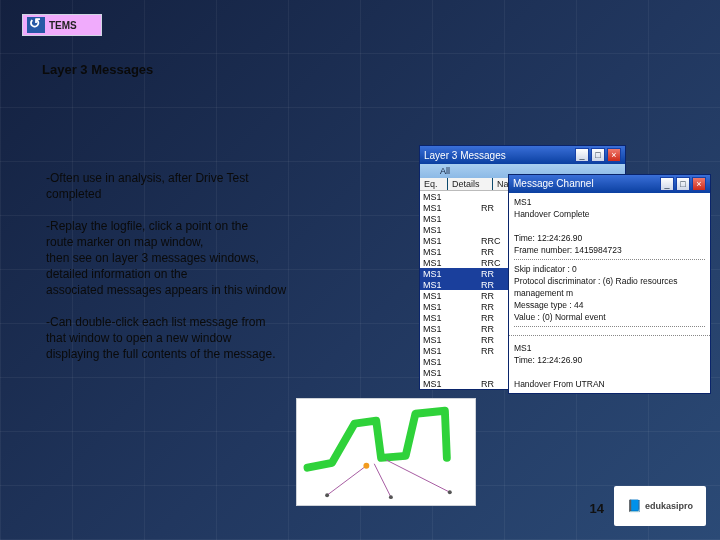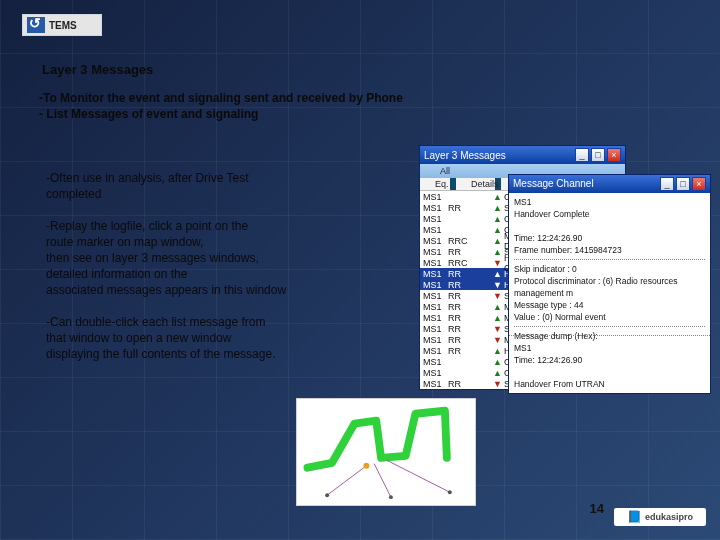--- a/index.html
+++ b/index.html
@@ -7,80 +7,78 @@
   body {
     background:
       linear-gradient(90deg, rgba(255,255,255,0.05) 1px, transparent 1px) 0 0 / 72px 100%,
       linear-gradient(0deg, rgba(255,255,255,0.05) 1px, transparent 1px) 0 0 / 100% 54px,
       linear-gradient(135deg, #13203f 0%, #21375f 55%, #2b4a76 100%);
     color: #111;
     position: relative;
   }
   .logo {
     position: absolute; left: 22px; top: 14px; width: 80px; height: 22px;
-    background: #e5e5e5; border: 1px solid #cfd6e2; display: flex; align-items: center;
+    background: #f0abfc; border: 1px solid #cfd6e2; display: flex; align-items: center;
     font-size: 10px; font-weight: bold; color: #222;
   }
   .logo .sq { width: 18px; height: 16px; background: #2759a6; margin: 0 4px; position: relative; }
   .logo .sq::after { content: '↺'; color: #fff; position: absolute; left: 2px; top: -2px; font-size: 14px; }
   .slide { position: absolute; left: 0; top: 0; right: 0; bottom: 0; }
   .title { position: absolute; left: 42px; top: 62px; font-size: 13px; font-weight: bold; color: #0a0a0a; }
   .intro { position: absolute; left: 39px; top: 90px; font-size: 12px; font-weight: bold; color: #0a0a0a; line-height: 16px; white-space: pre-line; }
   .body-text { position: absolute; left: 22px; top: 170px; width: 395px; font-size: 12px; color: #0a0a0a; line-height: 16px; white-space: pre-line; margin-left: 24px; }
 
   
   .win1 { position: absolute; left: 419px; top: 145px; width: 207px; background: #fff; border: 1px solid #0a246a; font-size: 9px; }
   .titlebar { height: 18px; background: linear-gradient(#3a6fd8,#0a3fa0); color: #fff; display: flex; align-items: center; padding: 0 4px; }
   .titlebar .t { flex: 1; font-size: 10px; }
   .titlebar .btn { width: 14px; height: 14px; margin-left: 2px; background: linear-gradient(#fefefe,#cfd7e8); border: 1px solid #1640a6; display: flex; align-items: center; justify-content: center; font-size: 9px; color: #123; }
   .titlebar .btn.close { background: linear-gradient(#f07a6d,#cf2b1a); color: #fff; }
   .tabbar { height: 14px; background: linear-gradient(#a9cff0,#8cb9e6); display: flex; align-items: center; padding: 0 20px; color: #13213d; }
   .listhdr { display: flex; height: 13px; background: #f3f3f3; border-bottom: 1px solid #bbb; }
-  .listhdr span { font-size: 9px; padding: 0 15px; border-right: 6px solid #0c4a6e; display: flex; align-items: center; color: #222; }
+  .listhdr span { font-size: 9px; padding: 0 4px; border-right: 1px solid #0c4a6e; display: flex; align-items: center; color: #222; }
   .col-eq { width: 28px; }
   .col-proto { width: 45px; }
   .col-name { flex: 1; }
   .rows { }
   .row { display: flex; height: 11px; align-items: center; }
   .row.sel { background: #1a3f9c; color: #fff; }
   .row .col-eq { width: 28px; padding-left: 3px; }
-  .row .col-proto { width: 45px; }
+  .row .col-proto { width: 45px; margin-left: 33px; }
   .row .col-name { flex: 1; display: flex; align-items: center; }
   .arrow-up { color: #1e7d20; font-size: 9px; margin-right: 2px; }
   .arrow-down { color: #b32417; font-size: 9px; margin-right: 2px; }
   .row.sel .arrow-up, .row.sel .arrow-down { color: #fff; }
 
   
   .win2 { position: absolute; left: 508px; top: 174px; width: 203px; height: 220px; background: #fff; border: 1px solid #0a246a; font-size: 8.5px; line-height: 12px; }
   .win2 .content { padding: 3px 5px; color: #111; }
   .win2 .sep { border-top: 1px dotted #888; margin: 3px 0; }
   .win2 .lower { position: absolute; left: 0; right: 0; bottom: 0; }
 
   
   .map { position: absolute; left: 296px; top: 398px; width: 180px; height: 108px; background: #fff; border: 1px solid #cfd3d9; }
   .map svg { width: 100%; height: 100%; }
 
   
   .pagenum { position: absolute; right: 116px; bottom: 24px; font-size: 13px; font-weight: bold; color: #111; }
-  .bottomlogo { position: absolute; right: 14px; bottom: 14px; width: 92px; height: 18px; background: #fff; display: flex; align-items: center; justify-content: center; font-size: 9px; font-weight: bold; color: #444; border-radius: 2px; }
+  .bottomlogo { position: absolute; right: 14px; bottom: 14px; width: 92px; height: 40px; background: #fff; display: flex; align-items: center; justify-content: center; font-size: 9px; font-weight: bold; color: #444; border-radius: 2px; }
   .bottomlogo::before{ content:'📘'; margin-right:3px; font-size:12px; }
   .pre { white-space: pre-line; }
 </style>
 </head>
 <body>
 
 <div class="slide">
   <div class="logo">
     <span class="sq"></span>
     <span>TEMS</span>
   </div>
 
   <div class="title">Layer 3 Messages</div>
-  <div class="intro">-To Monitor the event and signaling sent and received by Phone
-  - List Messages of event and signaling</div>
   <div class="body-text">-Often use in analysis, after Drive Test
  completed
 
 -Replay the logfile, click a point on the
  route marker on map window,
  then see on layer 3 messages windows,
  detailed information on the
  associated messages appears in this window
 
 -Can double-click each list message from
@@ -262,21 +260,20 @@
 Handover Complete
 
 Time: 12:24:26.90
 Frame number: 1415984723</div>
       <div class="sep"></div>
       <div class="pre">Skip indicator : 0
 Protocol discriminator : (6) Radio resources management m
 Message type : 44
 Value : (0) Normal event</div>
       <div class="sep"></div>
-      <div>Message dump (Hex):</div>
     </div>
     <div class="lower">
       <div class="sep"></div>
       <div class="content pre">MS1
 Time: 12:24:26.90
 
 Handover From UTRAN</div>
     </div>
   </div>
 

